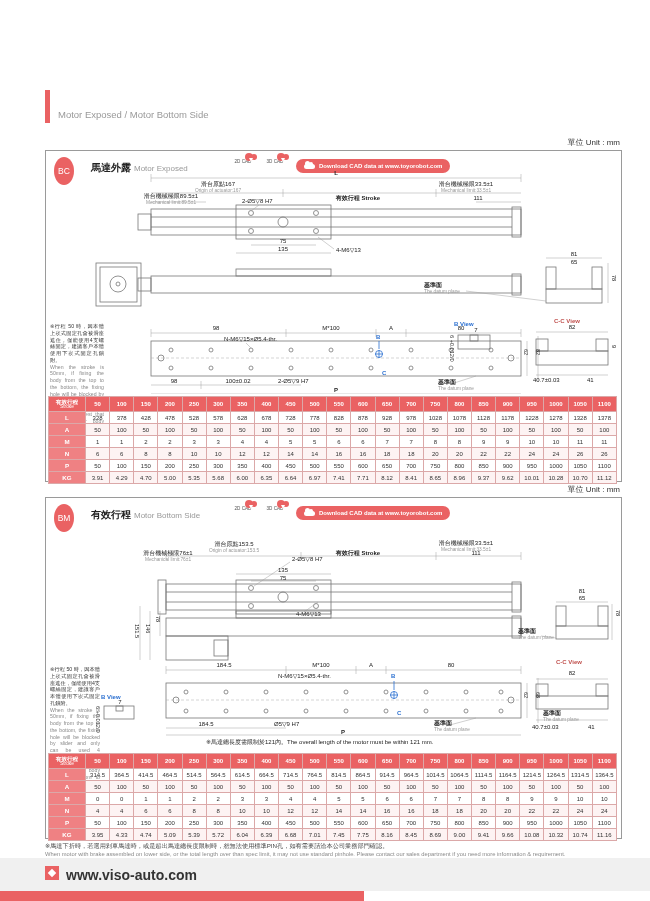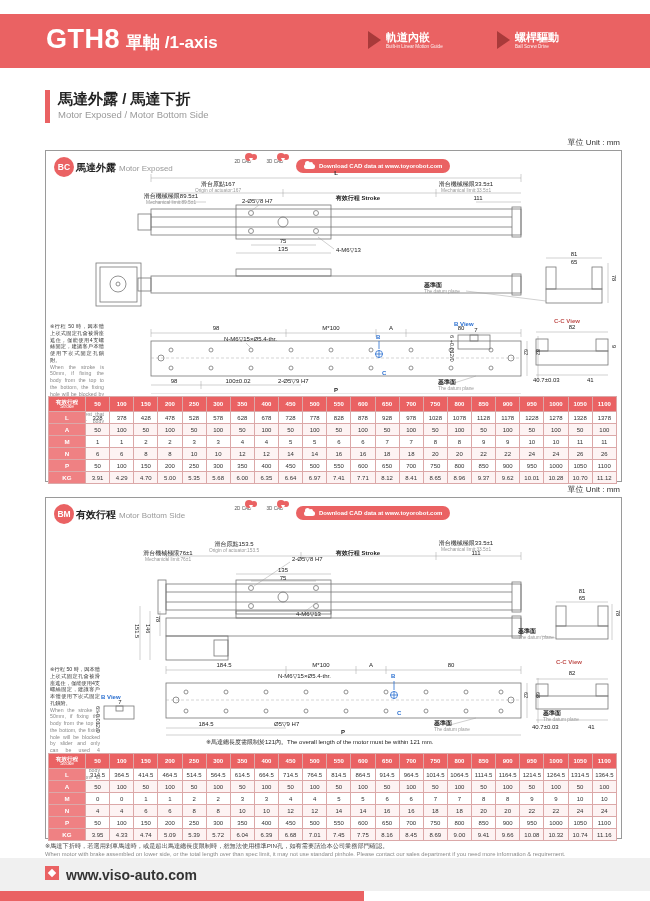--- a/index.html
+++ b/index.html
@@ -14,23 +14,23 @@
   .tri{width:0;height:0;border-left:13px solid #a93a3a;border-top:9px solid transparent;border-bottom:9px solid transparent}
   .hbz{color:#fff;font-size:11px;font-weight:bold;line-height:1.1}
   .hbe{display:block;font-size:4.6px;font-weight:normal;color:rgba(255,255,255,.92)}
   
   .sec-bar{position:absolute;left:45px;top:90px;width:5px;height:33px;background:#ea6263}
   .sec-zh{position:absolute;left:58px;top:90px;font-size:15px;font-weight:bold}
   .sec-en{position:absolute;left:58px;top:109px;font-size:9.5px;color:#999}
   .unit{position:absolute;left:450px;width:170px;text-align:right;font-size:8px;color:#333}
   
   .panel{position:absolute;left:45px;width:575px;border:1px solid #9a9a9a;background:#fff}
-  .pbadge{position:absolute;left:8px;top:6px;width:20px;height:20px;border-radius:50%;background:#ea6263;
-          color:#fff;font-size:8.5px;font-weight:bold;display:flex;align-items:center;justify-content:center}
-  .ptitle{position:absolute;left:30px;top:10px;font-size:10px;font-weight:bold}
+  .pbadge{position:absolute;left:8px;top:6px;width:20px;height:28px;border-radius:50%;background:#ea6263;
+          color:#fff;font-size:8.5px;font-weight:normal;display:flex;align-items:center;justify-content:center}
+  .ptitle{position:absolute;left:45px;top:10px;font-size:10px;font-weight:bold}
   .ptitle .en{font-size:8px;color:#999;font-weight:normal;margin-left:3px}
   .cadbox{position:absolute;top:6px;width:30px;text-align:center}
   .cloud{position:relative;margin:0 auto;width:17px;height:8px;background:#ea6263;border-radius:8px}
   .cloud:before{content:"";position:absolute;left:2px;top:-4px;width:8px;height:8px;background:inherit;border-radius:50%}
   .cloud:after{content:"";position:absolute;left:8px;top:-3px;width:6px;height:6px;background:inherit;border-radius:50%}
   .dla{position:absolute;left:6px;top:1px;width:0;height:0;border-top:4px solid #fff;border-left:2.5px solid transparent;border-right:2.5px solid transparent;z-index:2}
   .cadlab{font-size:4.6px;color:#555;display:block;margin-top:2px}
   .dl{position:absolute;left:250px;top:8px;height:14px;background:#ea6263;border-radius:7px;color:#fff;
       font-size:6px;display:flex;align-items:center;gap:4px;padding:0 8px;font-weight:bold}
   .mini{position:relative;width:11px;height:5px;background:#fff;border-radius:5px}
@@ -70,36 +70,22 @@
   .logo{position:absolute;left:45px;top:866px;width:14px;height:14px;background:#ea6263;display:flex;align-items:center;justify-content:center}
   .logo-glyph{width:6px;height:6px;background:#fff;transform:rotate(45deg)}
   .url{position:absolute;left:66px;top:867px;font-size:14px;font-weight:bold;color:#333}
   .red-strip{position:absolute;left:0;top:891px;width:364px;height:10px;background:#ea6263}
 </style>
 </head>
 <body>
 
 <div class="page">
 
-  <div class="header-band">
-    <div class="model-line">
-      <span class="model">GTH8</span><span class="model-sub">單軸 /1-axis</span>
-    </div>
-    <div class="hbadge" style="left:368px">
-      <span class="tri"></span>
-      <span class="hbz"><span>軌道內嵌</span><span class="hbe">Built-in Linear Motion Guide</span></span>
-    </div>
-    <div class="hbadge" style="left:497px">
-      <span class="tri"></span>
-      <span class="hbz"><span>螺桿驅動</span><span class="hbe">Ball Screw Drive</span></span>
-    </div>
-  </div>
 
   <div class="sec-bar"></div>
-  <div class="sec-zh">馬達外露 / 馬達下折</div>
   <div class="sec-en">Motor Exposed / Motor Bottom Side</div>
 
   <div class="unit" style="top:137px">單位 Unit : mm</div>
 
   <div class="panel" id="bc-panel" style="top:150px;height:330px">
     <div class="pbadge">BC</div>
     <div class="ptitle"><span>馬達外露</span><span class="en">Motor Exposed</span></div>
     <div class="cadbox" style="left:182px"><span class="cloud"><span class="dla"></span></span><span class="cadlab">2D CAD</span></div>
     <div class="cadbox" style="left:214px"><span class="cloud"><span class="dla"></span></span><span class="cadlab">3D CAD</span></div>
     <div class="dl">

